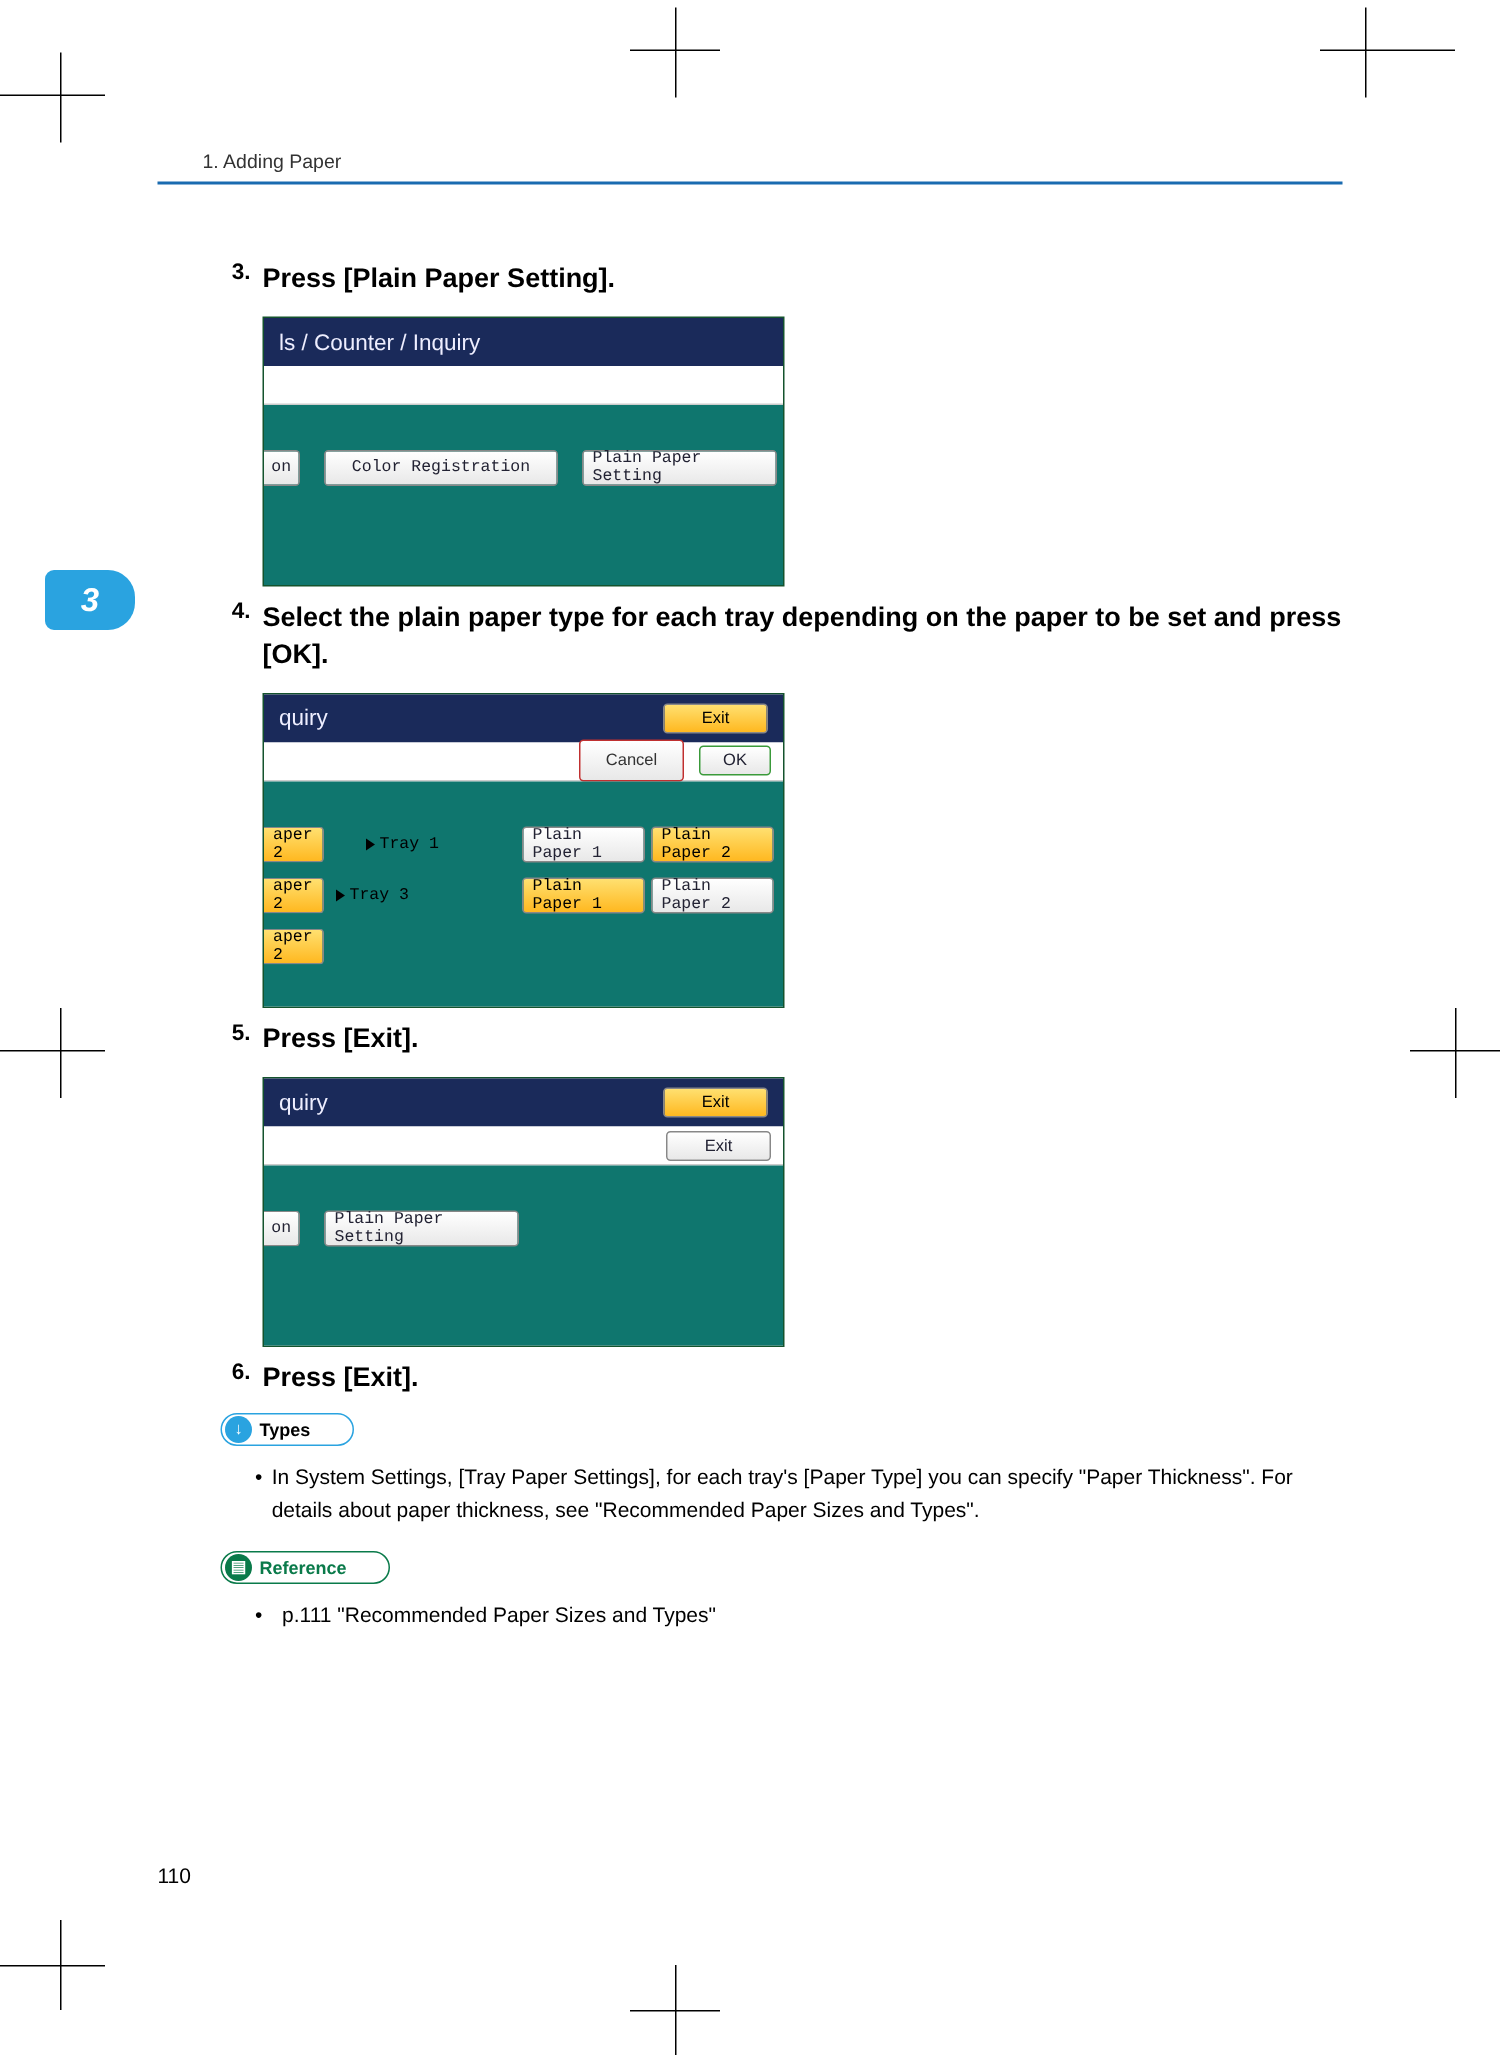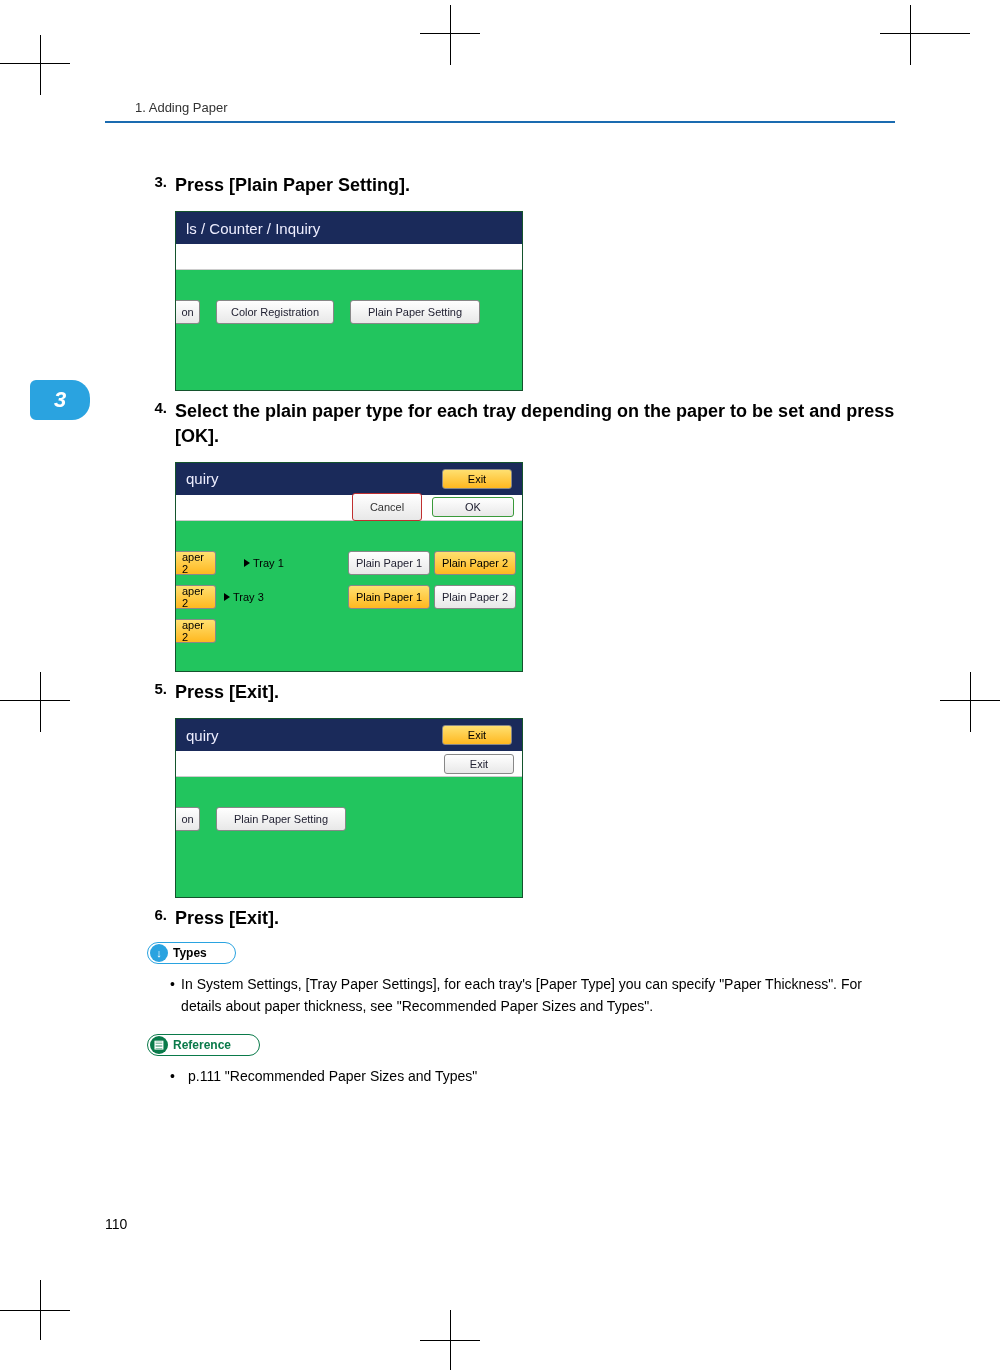--- a/index.html
+++ b/index.html
@@ -94,23 +94,24 @@
     border-bottom: 1px solid #ccc;
     background: #fff;
     display: flex;
     justify-content: flex-end;
     align-items: center;
     padding: 0 8px;
     gap: 10px;
   }
   .shot-body {
     height: 120px;
-    background: #22c55e;
+    background: #0f766e;
     position: relative;
     padding-top: 28px;
+    font-family: Liberation Mono, monospace;
   }
   .shot-body.tall { height: 150px; }
   .row {
     display: flex;
     align-items: center;
     height: 28px;
     margin-bottom: 6px;
   }
   .sbtn {
     display: inline-flex;
@@ -183,21 +184,21 @@
     margin-left: 65px;
     margin-bottom: 10px;
     font-size: 14px;
     line-height: 1.55;
   }
   .bullet .dot { width: 18px; }
 
   .page-number {
     position: absolute;
     left: 105px;
-    top: 1216px;
+    top: 1242px;
     font-size: 14px;
   }
 </style>
 </head>
 <body>
 
 <div class="crop h" style="top:33px; left:420px;"></div>
 <div class="crop v" style="top:5px;  left:450px;"></div>
 <div class="crop h" style="top:33px; left:880px; width:90px;"></div>
 <div class="crop v" style="top:5px;  left:910px;"></div>
@@ -228,41 +229,41 @@
 
   <div class="shot">
     <div class="shot-titlebar">
       <span>ls / Counter / Inquiry</span>
     </div>
     <div class="shot-whitebar"></div>
     <div class="shot-body">
       <div class="row" style="padding-left:0;">
         <span class="sbtn cut-left" style="width:24px;">on</span>
         <span style="width:16px;"></span>
-        <span class="sbtn" style="width:118px;">Color Registration</span>
+        <span class="sbtn" style="width:156px;">Color Registration</span>
         <span style="width:16px;"></span>
         <span class="sbtn" style="width:130px;">Plain Paper Setting</span>
       </div>
     </div>
   </div>
 
   
   <div class="step">
     <div class="step-num">4.</div>
     <div class="step-text">Select the plain paper type for each tray depending on the paper to be set and press [OK].</div>
   </div>
 
   <div class="shot">
     <div class="shot-titlebar">
       <span>quiry</span>
       <span class="sbtn yellow" style="width:70px;height:20px;">Exit</span>
     </div>
     <div class="shot-whitebar">
       <span class="sbtn red-border" style="width:70px;height:28px;">Cancel</span>
-      <span class="sbtn green-border" style="width:82px;height:20px;">OK</span>
+      <span class="sbtn green-border" style="width:48px;height:20px;">OK</span>
     </div>
     <div class="shot-body tall">
       <div class="row">
         <span class="sbtn cut-left yellow" style="width:40px;">aper 2</span>
         <span style="width:8px;"></span>
         <span style="display:inline-flex;align-items:center;width:70px;padding-left:20px;">
             <i class="arrow"></i>
             <span>Tray 1</span>
           </span>
         <span style="flex:1;"></span>

